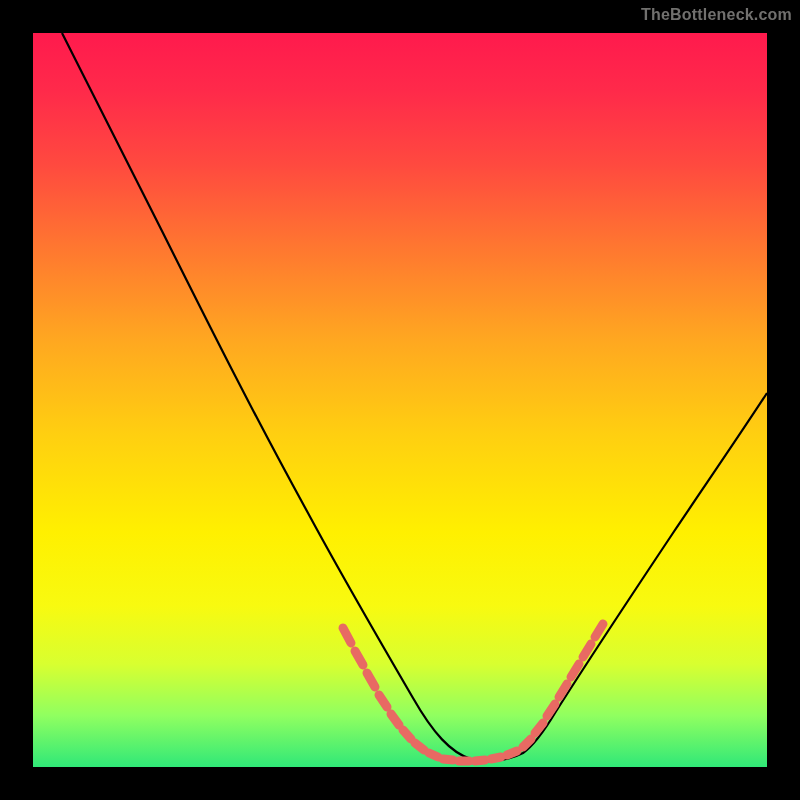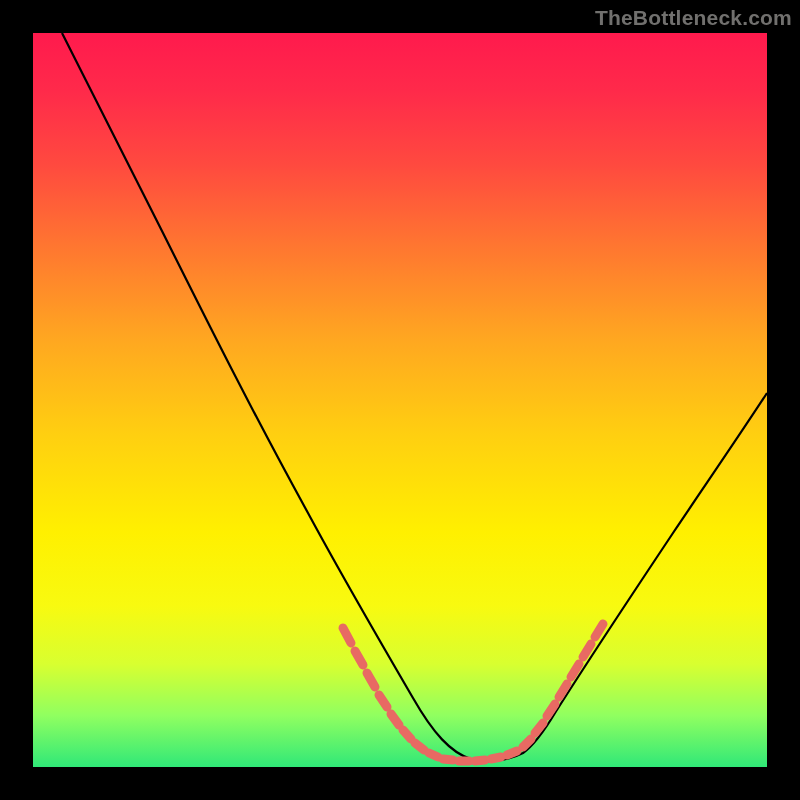--- a/index.html
+++ b/index.html
@@ -35,21 +35,21 @@
       #f8fa10 78%,
       #d8ff30 86%,
       #90ff60 93%,
       #30e878 100%);
   }
   .watermark {
     position: absolute;
     top: 6px;
     right: 8px;
     font-family: Arial, Helvetica, sans-serif;
-    font-size: 21px;
+    font-size: 16px;
     font-weight: 600;
     color: #71706e;
     letter-spacing: 0.2px;
   }
   svg.curve {
     position: absolute;
     inset: 0;
     width: 734px;
     height: 734px;
   }

